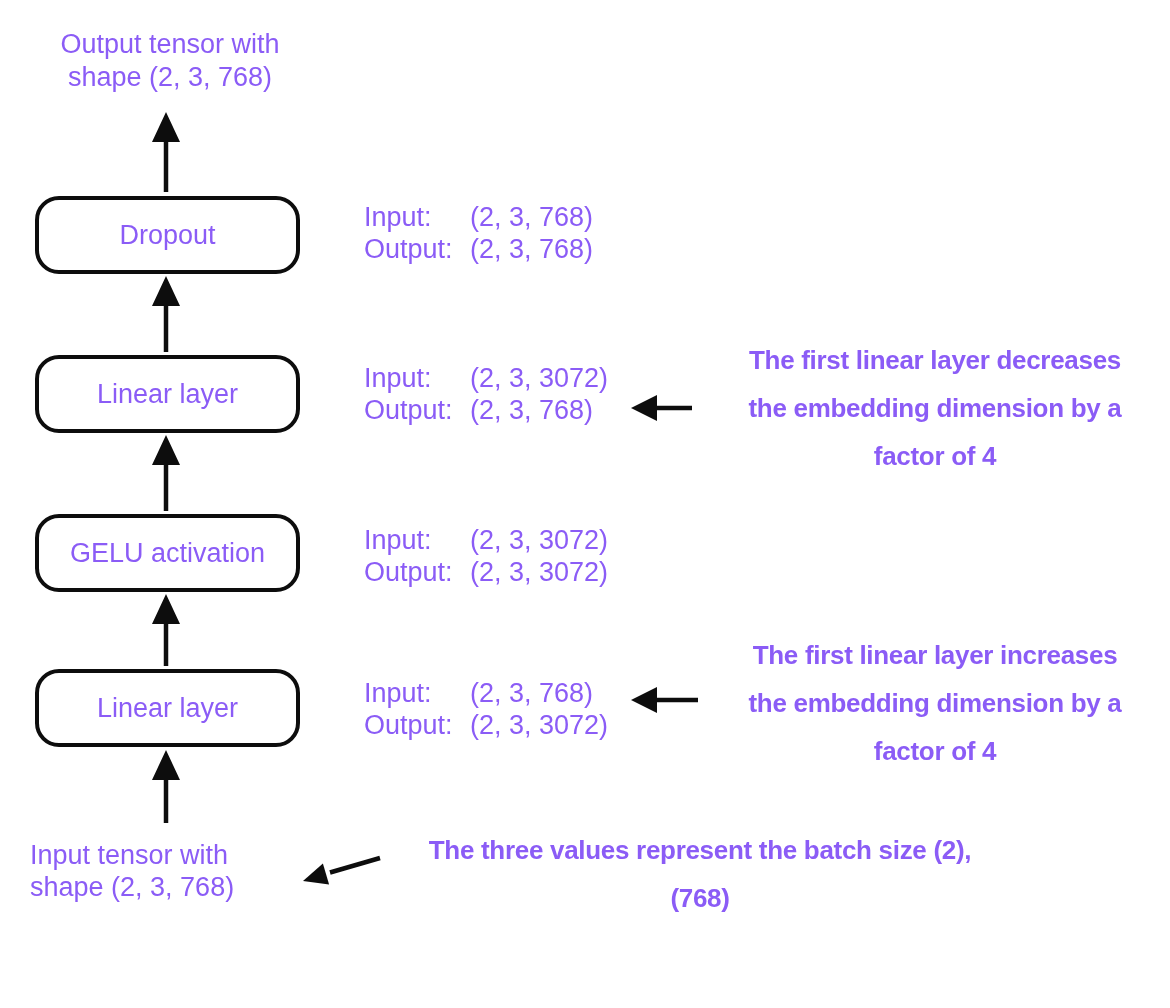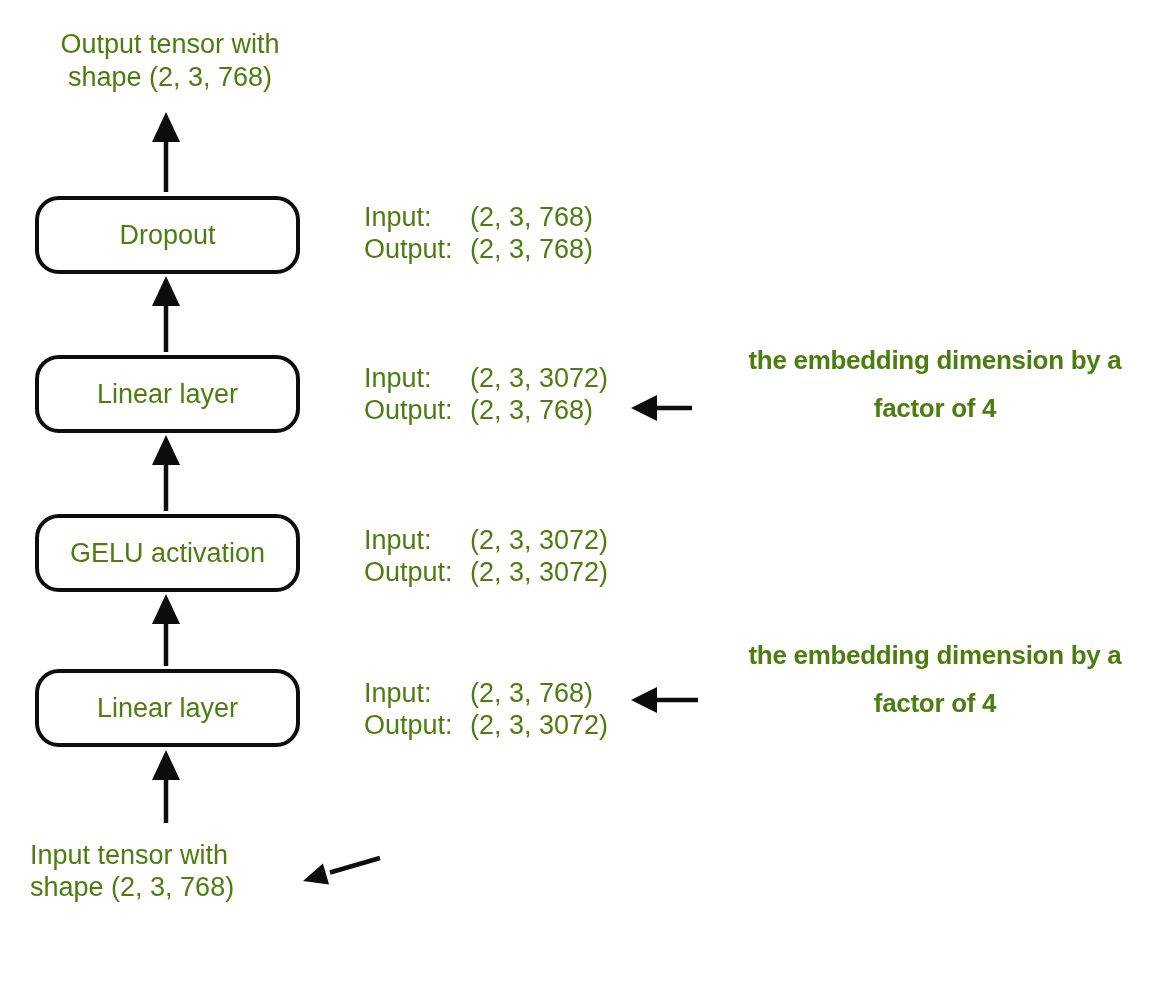--- a/index.html
+++ b/index.html
@@ -1,21 +1,21 @@
 <!DOCTYPE html>
 <html><head>
 <meta charset="utf-8">
 <style>
   html, body { margin: 0; padding: 0; background: #ffffff; }
   .canvas {
     position: relative;
     width: 1170px;
     height: 1008px;
     background: #ffffff;
-    color: #4d7c0f;
+    color: #8b5cf6;
     font-family: "Liberation Sans", sans-serif;
     overflow: hidden;
   }
   .arrow-layer {
     position: absolute;
     left: 0; top: 0;
     width: 1170px; height: 1008px;
     pointer-events: none;
   }
   .layer-box {
@@ -181,30 +181,34 @@
       <span class="io-label">Input:</span>
       <span>(2, 3, 768)</span>
     </div>
     <div class="io-row">
       <span class="io-label">Output:</span>
       <span>(2, 3, 3072)</span>
     </div>
   </div>
 
   <div class="note note-decrease">
+    <div>The first linear layer decreases</div>
     <div>the embedding dimension by a</div>
     <div>factor of 4</div>
   </div>
 
   <div class="note note-increase">
+    <div>The first linear layer increases</div>
     <div>the embedding dimension by a</div>
     <div>factor of 4</div>
   </div>
 
   <div class="note note-tensor">
+    <div>The three values represent the batch size (2),</div>
+    <div>(768)</div>
   </div>
 
   <div class="caption caption-bottom">
     <div>Input tensor with</div>
     <div>shape (2, 3, 768)</div>
   </div>
 
 </div>
 
 </body></html>

